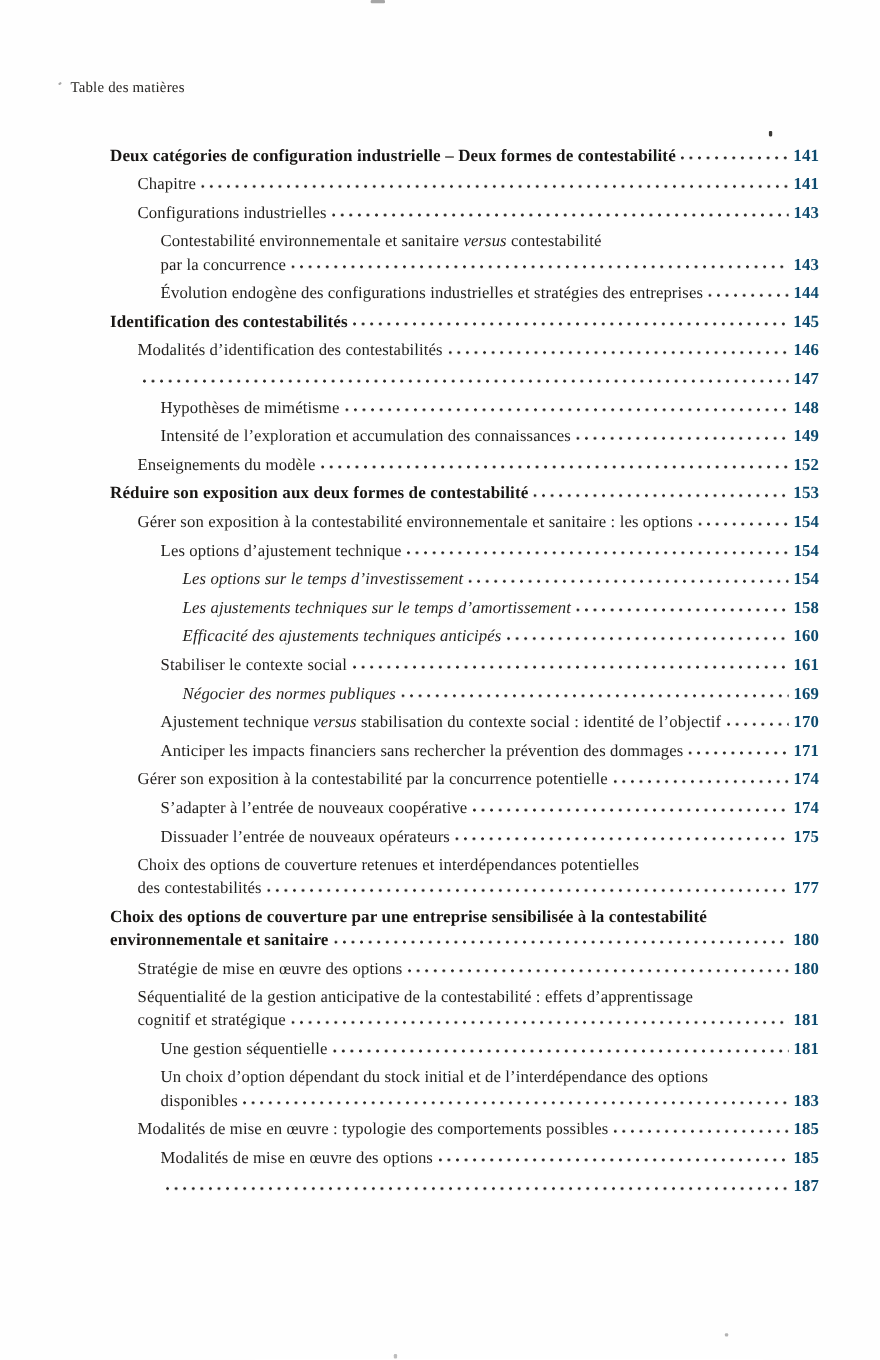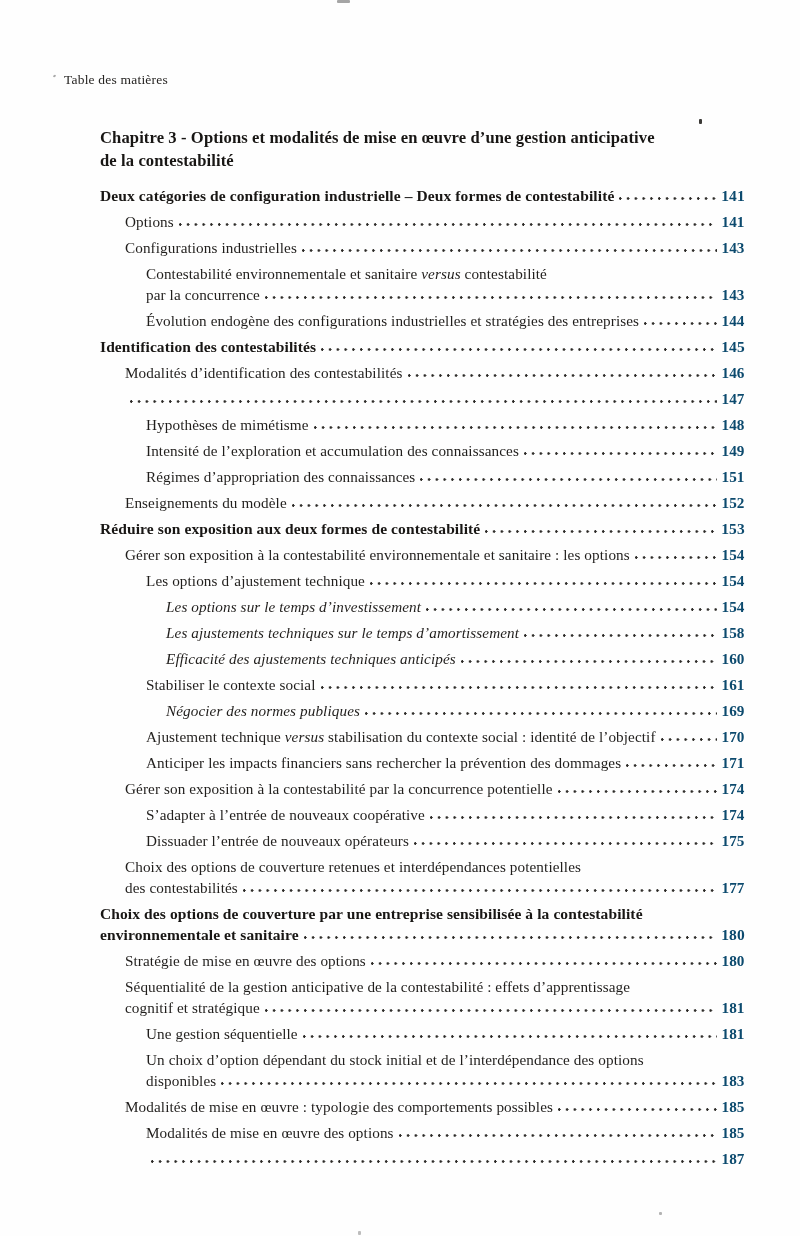--- a/index.html
+++ b/index.html
@@ -89,35 +89,31 @@
 <div class="page">
   <div class="artifact a-top"></div>
   <div class="artifact a-header"></div>
   <div class="artifact a-quote"></div>
   <div class="artifact a-dot1"></div>
   <div class="artifact a-dot2"></div>
 
   <div class="running-header">Table des matières</div>
 
   <div class="content">
-    <div class="chapter-title">
-      <div>Chapitre 3 - Options et modalités de mise en œuvre d’une gestion anticipative</div>
-      <div>de la contestabilité</div>
-    </div>
     <div id="toc-list">
         <div class="toc-row lvl0 bold">
           <div class="toc-line last">
             <span class="toc-label"><span>Deux catégories de configuration industrielle – Deux formes de contestabilité</span></span>
             <span class="leader"></span>
             <span class="page-num">141</span>
           </div>
         </div>
         <div class="toc-row lvl1">
           <div class="toc-line last">
-            <span class="toc-label"><span>Options</span></span>
+            <span class="toc-label"><span>Chapitre</span></span>
             <span class="leader"></span>
             <span class="page-num">141</span>
           </div>
         </div>
         <div class="toc-row lvl1">
           <div class="toc-line last">
             <span class="toc-label"><span>Configurations industrielles</span></span>
             <span class="leader"></span>
             <span class="page-num">143</span>
           </div>
@@ -162,27 +158,20 @@
             <span class="toc-label"><span>Hypothèses de mimétisme</span></span>
             <span class="leader"></span>
             <span class="page-num">148</span>
           </div>
         </div>
         <div class="toc-row lvl2">
           <div class="toc-line last">
             <span class="toc-label"><span>Intensité de l’exploration et accumulation des connaissances</span></span>
             <span class="leader"></span>
             <span class="page-num">149</span>
-          </div>
-        </div>
-        <div class="toc-row lvl2">
-          <div class="toc-line last">
-            <span class="toc-label"><span>Régimes d’appropriation des connaissances</span></span>
-            <span class="leader"></span>
-            <span class="page-num">151</span>
           </div>
         </div>
         <div class="toc-row lvl1">
           <div class="toc-line last">
             <span class="toc-label"><span>Enseignements du modèle</span></span>
             <span class="leader"></span>
             <span class="page-num">152</span>
           </div>
         </div>
         <div class="toc-row lvl0 bold">

